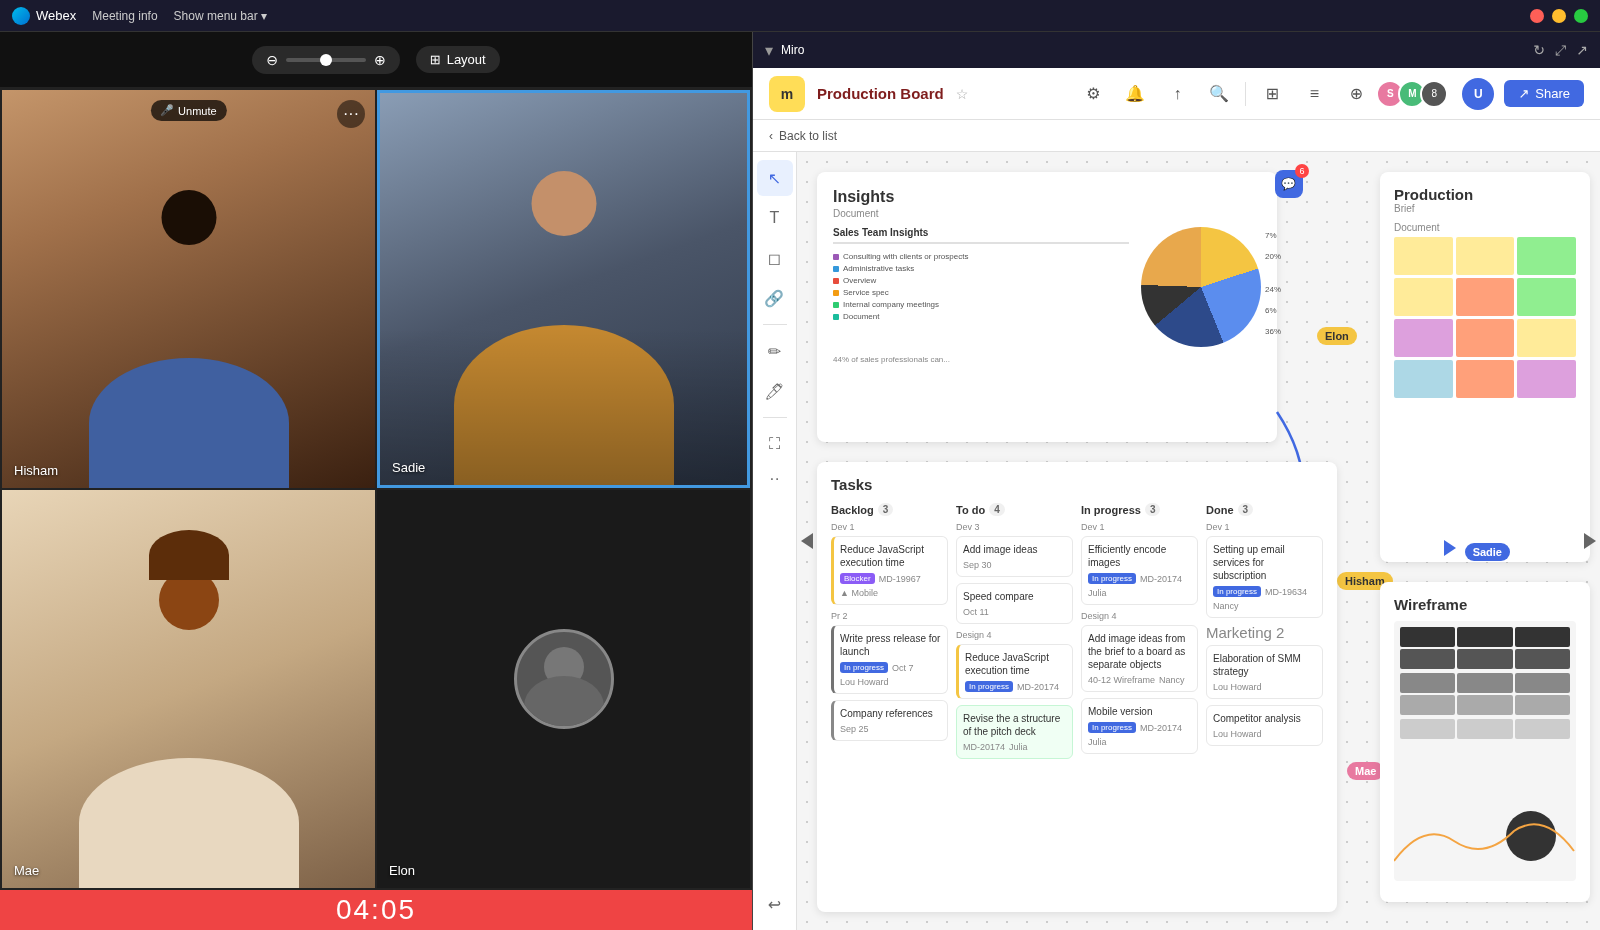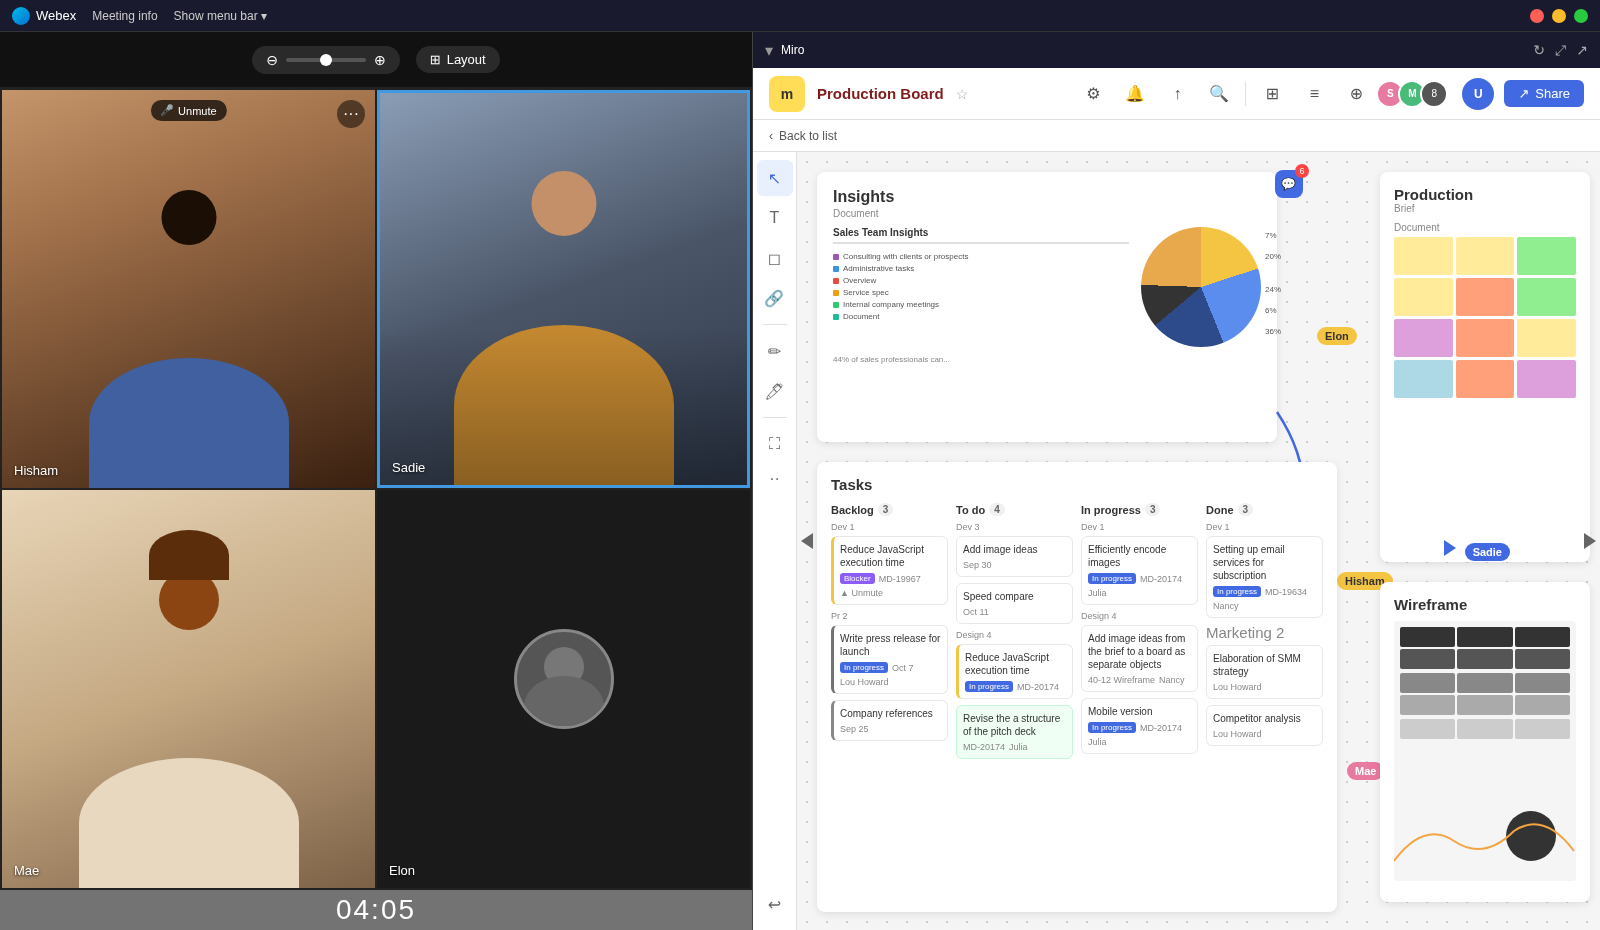--- a/index.html
+++ b/index.html
@@ -179,21 +179,21 @@
       height: 60px;
       background: #666;
       border-radius: 50% 50% 0 0;
       position: absolute;
       bottom: -10px;
     }
 
     
     .time-display {
       height: 40px;
-      background: #737373;
+      background: #ef4444;
       display: flex;
       align-items: center;
       justify-content: center;
       color: white;
       font-size: 28px;
       font-weight: 300;
       letter-spacing: 2px;
     }
 
     
@@ -705,21 +705,21 @@
               <div class="col-header">
                 <span>Backlog</span>
                 <span class="col-count">3</span>
               </div>
               <div style="font-size:9px;color:#888;margin-bottom:4px;">Dev 1</div>
               <div class="task-card yellow-left">
                 <div class="task-text">Reduce JavaScript execution time</div>
                 <div class="task-meta">
                   <span class="tag-badge">Blocker</span>
                   <span>MD-19967</span>
-                  <span>▲ Unmute</span>
+                  <span>▲ Mobile</span>
                 </div>
               </div>
               <div style="font-size:9px;color:#888;margin-bottom:4px;margin-top:6px;">Pr 2</div>
               <div class="task-card blue-left">
                 <div class="task-text">Write press release for launch</div>
                 <div class="task-meta">
                   <span class="tag-badge blue">In progress</span>
                   <span>Oct 7</span>
                   <span>Lou Howard</span>
                 </div>

